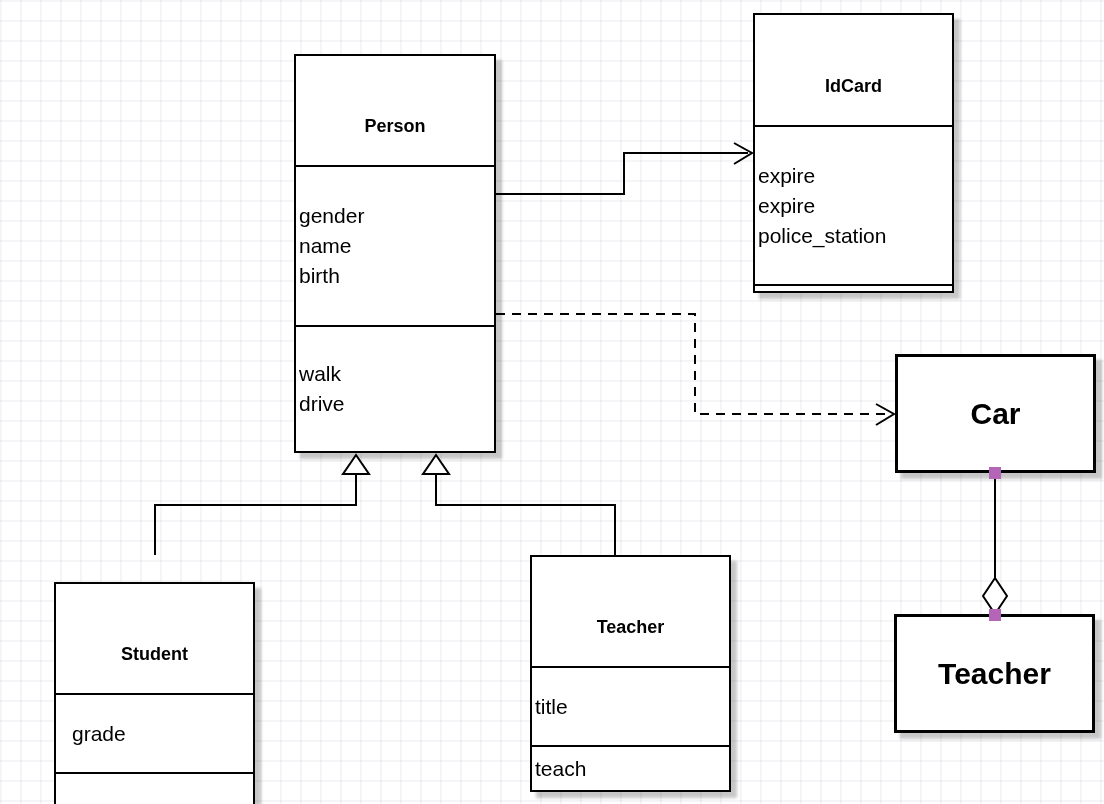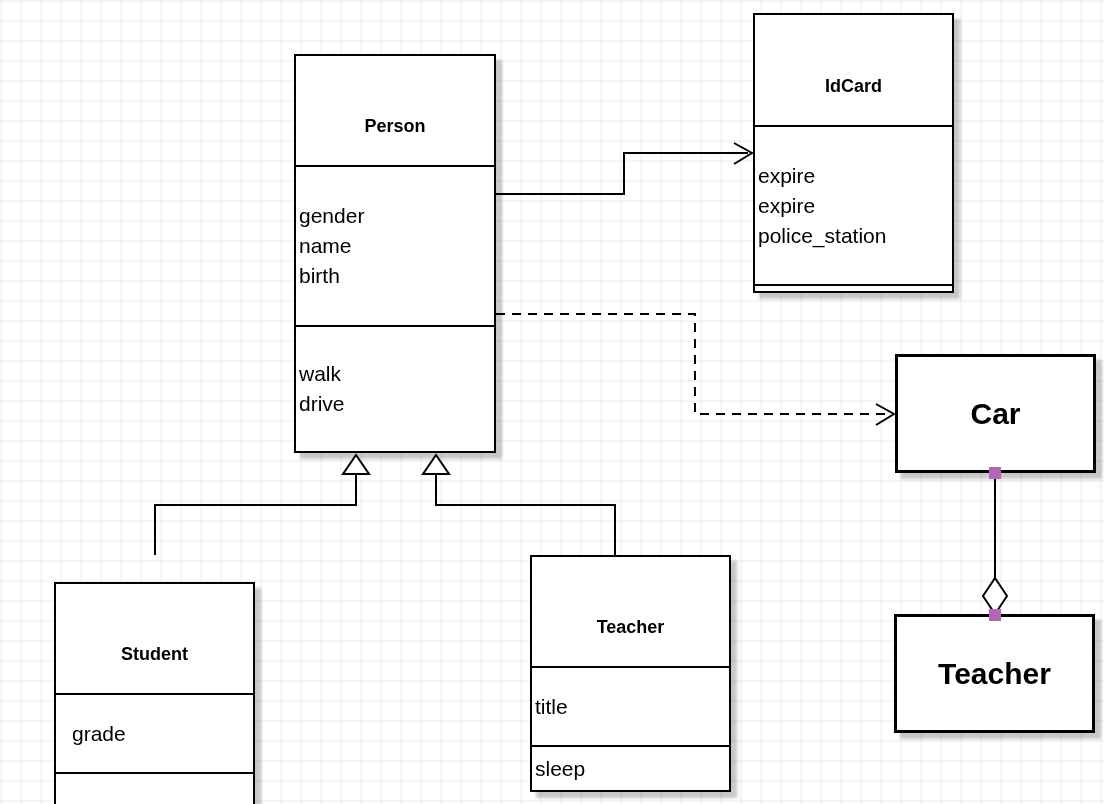--- a/index.html
+++ b/index.html
@@ -132,21 +132,21 @@
       <div class="uml-line">grade</div>
     </div>
   </div>
 
   <div class="uml-class" id="teacher">
     <div class="uml-title divider">Teacher</div>
     <div class="uml-section sec-attrs divider">
       <div class="uml-line">title</div>
     </div>
     <div class="uml-section last">
-      <div class="uml-line">sleep</div>
+      <div class="uml-line">teach</div>
     </div>
   </div>
 
   <div class="plain-box" id="car">
     <span>Car</span>
   </div>
 
   <div class="plain-box" id="engine">
     <span>Teacher</span>
   </div>

